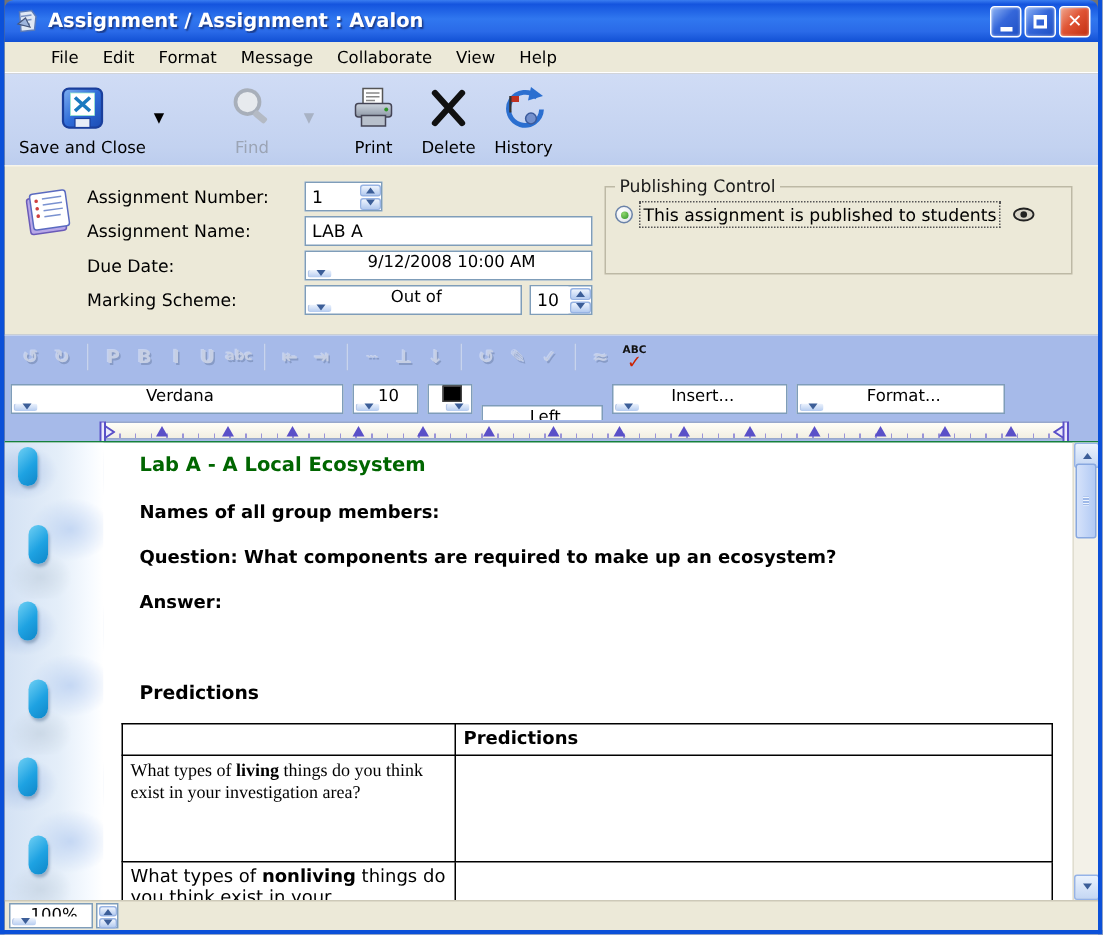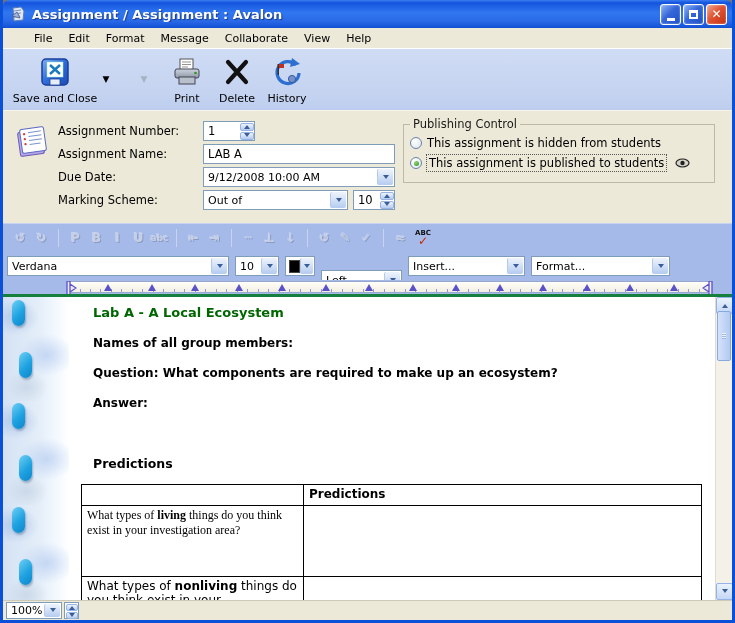--- a/index.html
+++ b/index.html
@@ -59,21 +59,21 @@
   .spinbox .val { flex:1; padding:2px 0 0 4px; font-size:11.5px; background:#fff; }
   .spincol { width:15px; display:flex; flex-direction:column; }
   .xpbtn {
     flex:1; display:flex; align-items:center; justify-content:center;
     background:linear-gradient(180deg,#eef4fd 0%,#cfdef6 55%,#b4cbf0 100%);
     border:1px solid #98b4e4; border-radius:2px; margin:0.5px;
   }
   .tri-up { width:0; height:0; border:3px solid transparent; border-bottom:4px solid #3C5E98; margin-top:-2px; }
   .tri-down { width:0; height:0; border:3px solid transparent; border-top:4px solid #3C5E98; margin-bottom:-2px; }
   .textfield { width:192px; height:20px; padding:2px 0 0 4px; font-size:11.5px; }
-  .combo { display:flex; align-items:center; height:20px; background:#fff; border:1px solid #7F9DB9; font-size:11px; }
+  .combo { display:flex; align-items:center; height:20px; background:#fff; border:1px solid #7F9DB9; font-size:11px;flex-direction:column; }
   .combo .cval { flex:1; padding-left:4px; white-space:nowrap; overflow:hidden; }
   .combo .cbtn { width:16px; align-self:stretch; display:flex; align-items:center; justify-content:center;
     background:linear-gradient(180deg,#eef4fd 0%,#cfdef6 55%,#b4cbf0 100%); border-left:1px solid #b6c8e8; border-radius:2px; margin:1px; }
   .due-combo { width:192px; }
   .mark-combo { width:145px; }
   .pts-spin { margin-left:5px; width:42px; }
   
   .pubbox { position:absolute; left:398px; top:6px; width:312px; height:66px; border:1px solid #bdb9a5; padding:2px 6px 0 6px; }
   .pubbox legend { font-size:11.5px; padding:0 3px; color:#1a1a1a; }
   .radiorow { display:flex; align-items:center; height:20px; gap:5px; }
@@ -100,21 +100,21 @@
   
   .rulerbar { height:14px; flex:0 0 14px; background:#a6bae9; position:relative; }
   .ruler-strip { position:absolute; left:66px; right:22px; top:1px; height:12px;
     background:
       repeating-linear-gradient(90deg, transparent 0 9.5px, #9a94d8 9.5px 10.5px) 0 100% / 100% 3px no-repeat,
       linear-gradient(180deg,#fffef8,#f2efe2);
     border:1px solid #98a8cc; }
   .tabstop { position:absolute; bottom:1px; width:0; height:0; border-left:4px solid transparent; border-right:4px solid transparent; border-bottom:7px solid #5a50c8; }
   .rmark { position:absolute; top:-1px; }
   
-  .docarea { flex:1; position:relative; background:#fff; border-top:3px solid #15803d; overflow:hidden; }
+  .docarea { flex:1; position:relative; background:#fff; border-top:1px solid #15803d; overflow:hidden; }
   .margin-band { position:absolute; left:0; top:0; bottom:0; width:66px;
     background:
       radial-gradient(ellipse 34px 26px at 12px 20px, rgba(150,178,224,.55), transparent 70%) 0 0/66px 104px repeat-y,
       radial-gradient(ellipse 40px 30px at 44px 58px, rgba(171,197,238,.6), transparent 70%) 0 0/66px 104px repeat-y,
       radial-gradient(ellipse 30px 24px at 24px 90px, rgba(185,200,215,.5), transparent 70%) 0 0/66px 104px repeat-y,
       linear-gradient(90deg,#d4e2f4 0%,#e4eef9 55%,#f6faff 85%,#ffffff 100%);
   }
   .capsule { position:absolute; width:13px; height:26px; border-radius:7px;
     background:linear-gradient(135deg,#6fd0f4 0%,#1ea2e2 55%,#0e86c8 100%);
     box-shadow:1px 2px 2px rgba(100,130,160,.55); }
@@ -192,20 +192,29 @@
             </defs>
           <rect x="8" y="6" width="16" height="15" fill="#fff" stroke="#9ec" stroke-width="0.5"></rect>
           <path d="M11 9 L21 18 M21 9 L11 18" stroke="#1a7ac0" stroke-width="2.4"></path>
           <rect x="11" y="23" width="10" height="6" fill="#e8eef8" stroke="#1a3f9c" stroke-width="0.8"></rect>
         </svg>
       </div>
       <div class="tlabel">Save and Close</div>
     </div>
     <div class="tb-caret">▼</div>
     <div class="sp" style="width:24px"></div>
+    <div class="tbtn disabled" style="width:62px">
+      <div class="ticon">
+        <svg width="32" height="32" viewBox="0 0 32 32">
+          <circle cx="13" cy="12" r="8" fill="#e7eaee" stroke="#a8afba" stroke-width="2.5"></circle>
+          <rect x="19" y="17" width="10" height="4.5" rx="1.5" transform="rotate(40 19 17)" fill="#b4bac4"></rect>
+        </svg>
+      </div>
+      <div class="tlabel">Find</div>
+    </div>
     <div class="tb-caret disabled">▼</div>
     <div class="sp" style="width:14px"></div>
     <div class="tbtn" style="width:44px">
       <div class="ticon">
         <svg width="32" height="32" viewBox="0 0 32 32">
           <rect x="9" y="3" width="13" height="11" fill="#fff" stroke="#555" stroke-width="1"></rect>
           <path d="M11 6 H20 M11 8.5 H20 M11 11 H17" stroke="#888" stroke-width="0.9"></path>
           <rect x="4" y="13" width="24" height="9" rx="2" fill="url(#g2)" stroke="#445" stroke-width="1"></rect>
           <defs>
               <linearGradient id="g2" x1="0" y1="0" x2="0" y2="1">
@@ -297,24 +306,20 @@
               </div>
             <div class="xpbtn">
                 <div class="tri-down"></div>
               </div>
           </div>
         </div>
       </div>
     </div>
     <fieldset class="pubbox">
       <legend>Publishing Control</legend>
-      <div class="radiorow">
-        <div class="radio"></div>
-        <div class="radiolabel">This assignment is hidden from students</div>
-      </div>
       <div class="radiorow">
         <div class="radio sel"></div>
         <div class="radiolabel focused">This assignment is published to students</div>
         <svg class="eye" width="15" height="10" viewBox="0 0 15 10">
           <ellipse cx="7.5" cy="5" rx="6.5" ry="4" fill="#d8d4c8" stroke="#222" stroke-width="1.2"></ellipse>
           <circle cx="7.5" cy="5" r="2.2" fill="#222"></circle>
         </svg>
       </div>
     </fieldset>
   </div>

